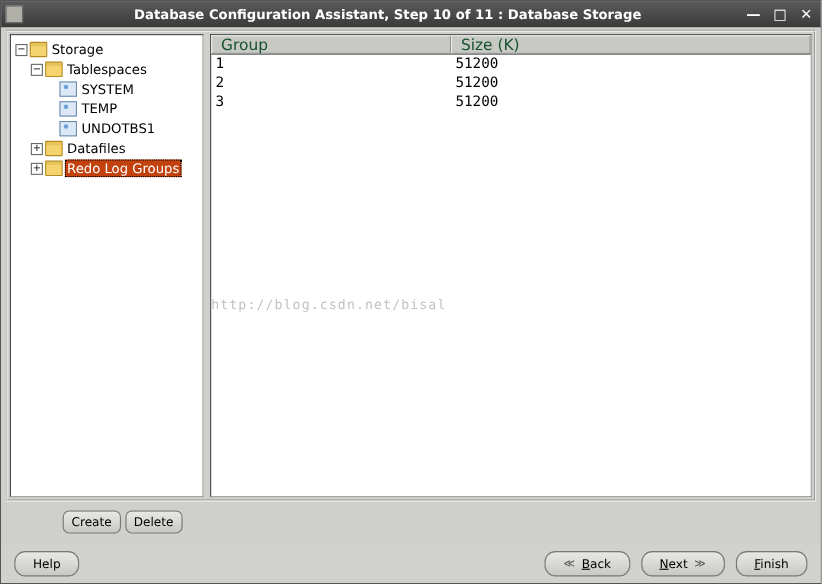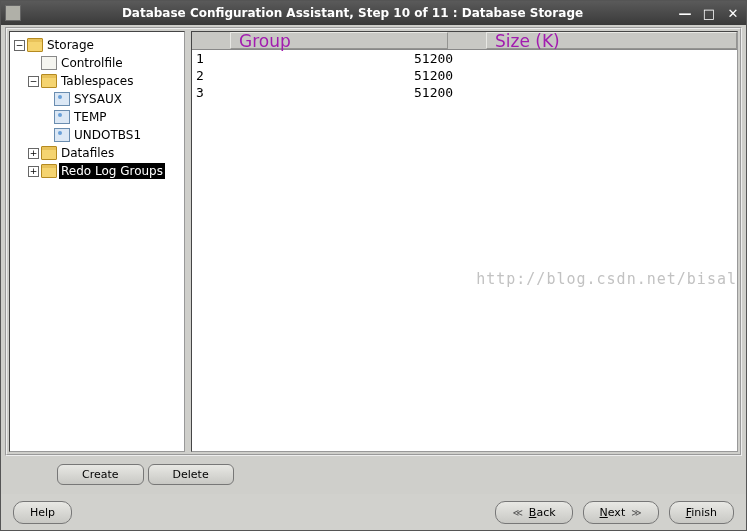--- a/index.html
+++ b/index.html
@@ -60,38 +60,38 @@
     white-space: nowrap;
   }
   .toggle { width:11px; height:11px; border:1px solid #666; font-size:9px; line-height:9px; text-align:center; margin-right:2px; background:#fff; color:#000; }
   .toggle.blank { border:none; background:transparent; }
   .node-icon { width:16px; height:14px; margin-right:2px; display:inline-block; }
   .folder-icon { background: #f5d470; border:1px solid #b58a20; border-radius:1px; box-shadow: inset 0 3px 0 #e8c25a; }
   .file-icon { background: #dce8f5; border:1px solid #6a8db0; position:relative; }
   .file-icon::after { content:""; position:absolute; left:3px; top:2px; width:4px; height:4px; background:#6aa0d8; border-radius:50%; }
   .ctrl-icon { background:#f5f5f0; border:1px solid #888; }
   .node-label { padding: 0 2px; }
-  .selected .node-label { background:#000000; color:#fff; border:1px dotted #000; padding:0 1px; }
+  .selected .node-label { background:#c2410c; color:#fff; border:1px dotted #000; padding:0 1px; }
   .indent { display:inline-block; }
   .table-header { display:flex; height:18px; background:#c8c8c4; border-bottom:1px solid #888; }
-  .th { border:1px outset #e8e8e4; padding:1px 8px; font-size:17px; color:#a21caf; display:flex; align-items:center;margin-left:38px; }
+  .th { border:1px outset #e8e8e4; padding:1px 8px; font-size:14px; color:#14532d; display:flex; align-items:center; }
   .th.group { width:218px; }
   .th.size { flex:1; }
   .table-body { flex:1; position:relative; font-family: monospace; font-size:13px; }
   .tr { display:flex; height:17px; align-items:center; }
   .td { padding:0 4px; }
   .td.group { width:218px; }
   .td.size { flex:1; }
-  .watermark { position:absolute; top:220px; left:0; right:0; text-align:right; color:#c2c2c2; font-family: monospace; font-size:15px; letter-spacing:1px; pointer-events:none; }
+  .watermark { position:absolute; top:220px; left:0; right:0; text-align:left; color:#c2c2c2; font-family: monospace; font-size:12px; letter-spacing:1px; pointer-events:none; }
   .mid-buttons { height:36px; display:flex; align-items:center; padding:4px 20px; gap:4px; }
   .btn {
     background: linear-gradient(#e8e8e4,#c8c8c4);
     border:1px solid #777;
     border-radius:6px;
-    padding:3px 24px;
+    padding:3px 7px;
     font-size:11px;
     color:#000;
     display:inline-flex;
     align-items:center;
     gap:6px;
     cursor:default;
   }
   .btn.big { border-radius:10px; padding:4px 16px; }
   .spacer { flex:1; }
   .bottom-bar { height:36px; display:flex; align-items:center; padding:4px 12px; gap:10px; background:#d1d1cd; }
@@ -115,38 +115,32 @@
   <div class="content-area">
     <div class="boxed">
       <div class="tree-pane">
 
         <div class="tree-row">
           <span class="toggle">−</span>
           <span class="node-icon folder-icon"></span>
           <span class="node-label">Storage</span>
         </div>
 
-        <div class="tree-row">
-          <span class="indent" style="width:14px"></span>
-          <span class="toggle blank"></span>
-          <span class="node-icon ctrl-icon"></span>
-          <span class="node-label">Controlfile</span>
-        </div>
 
         <div class="tree-row">
           <span class="indent" style="width:14px"></span>
           <span class="toggle">−</span>
           <span class="node-icon folder-icon"></span>
           <span class="node-label">Tablespaces</span>
         </div>
 
         <div class="tree-row">
           <span class="indent" style="width:40px"></span>
           <span class="node-icon file-icon"></span>
-          <span class="node-label">SYSAUX</span>
+          <span class="node-label">SYSTEM</span>
         </div>
         <div class="tree-row">
           <span class="indent" style="width:40px"></span>
           <span class="node-icon file-icon"></span>
           <span class="node-label">TEMP</span>
         </div>
         <div class="tree-row">
           <span class="indent" style="width:40px"></span>
           <span class="node-icon file-icon"></span>
           <span class="node-label">UNDOTBS1</span>

